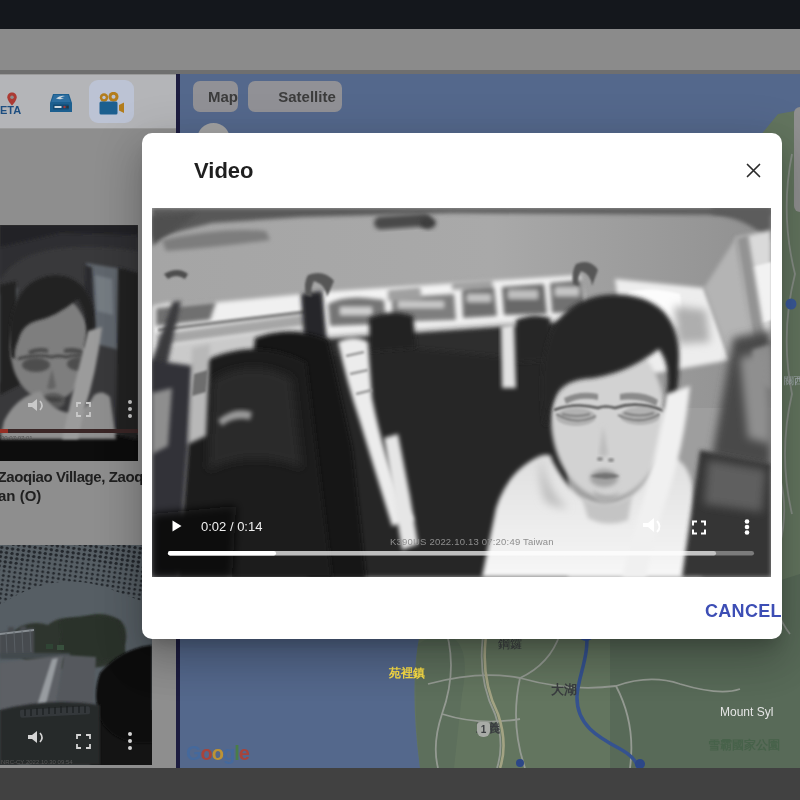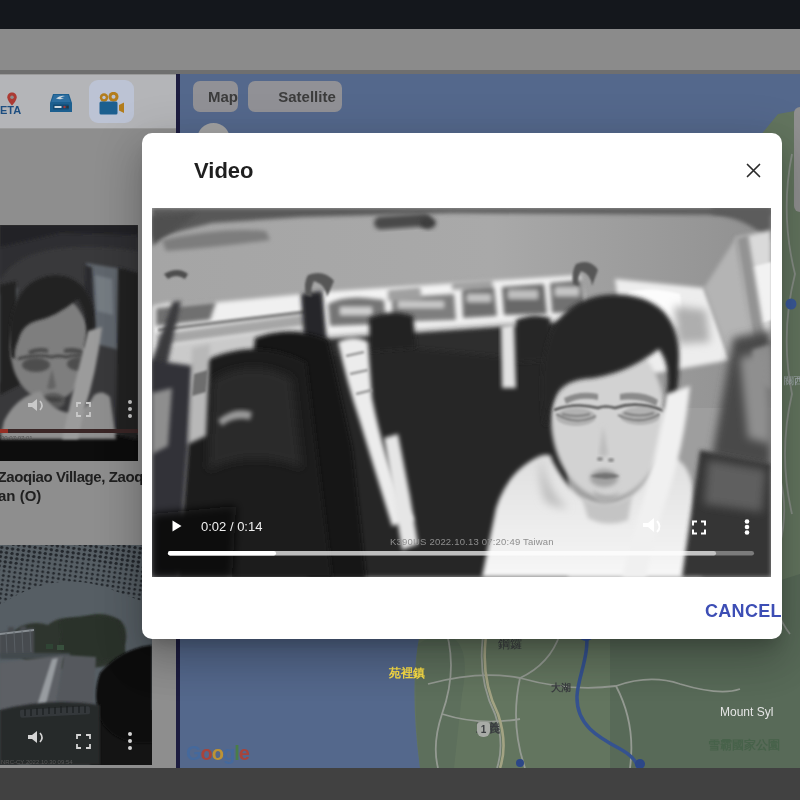--- a/index.html
+++ b/index.html
@@ -193,21 +193,21 @@
       <circle cx="340" cy="689" r="4" fill="#2c4787"></circle>
       <circle cx="460" cy="690" r="5" fill="#2c4787"></circle>
       <ellipse cx="406" cy="562" rx="7" ry="5" fill="#30509a"></ellipse>
       <circle cx="611" cy="230" r="5.5" fill="#3b5a9a"></circle>
     </g>
   </svg>
 
   
   <div class="abs" style="left:209px;top:591px;font-size:12px;font-weight:bold;color:#fde047;">苑裡鎮</div>
   <div class="abs" style="left:296px;top:631px;font-size:12px;font-weight:bold;color:#3a3d40;margin-top:15px;">三義</div>
-  <div class="abs" style="left:371px;top:607px;font-size:10px;font-weight:bold;color:#3a3d40;">大湖</div>
+  <div class="abs" style="left:371px;top:607px;font-size:13px;font-weight:bold;color:#3a3d40;">大湖</div>
   <div class="abs" style="left:318px;top:562px;font-size:12px;font-weight:normal;color:#3a3d40;">鋼鑼</div>
   
   <div class="abs" style="left:540px;top:631px;font-size:12px;color:#e5e5e5;">Mount Syl</div>
   <div class="abs" style="left:528px;top:663px;font-size:12px;font-weight:bold;color:#47624a;">雪霸國家公園</div>
   <div class="abs" style="left:604px;top:300px;font-size:10px;color:#a8b0b4;white-space:nowrap;">關西</div>
   
   <div class="abs" style="left:297px;top:648px;width:13px;height:15px;background:#a8aba6;border-radius:3px 3px 6px 6px;text-align:center;font-size:10px;font-weight:bold;color:#3a3d40;line-height:15px;">1</div>
   
   <div class="abs" style="left:6px;top:668px;font-size:20px;font-weight:bold;letter-spacing:-1px;">
     <span style="color:#45699c">G</span><span style="color:#a8443a">o</span><span style="color:#bd9334">o</span><span style="color:#45699c">g</span><span style="color:#4a7d48">l</span><span style="color:#a8443a">e</span>

